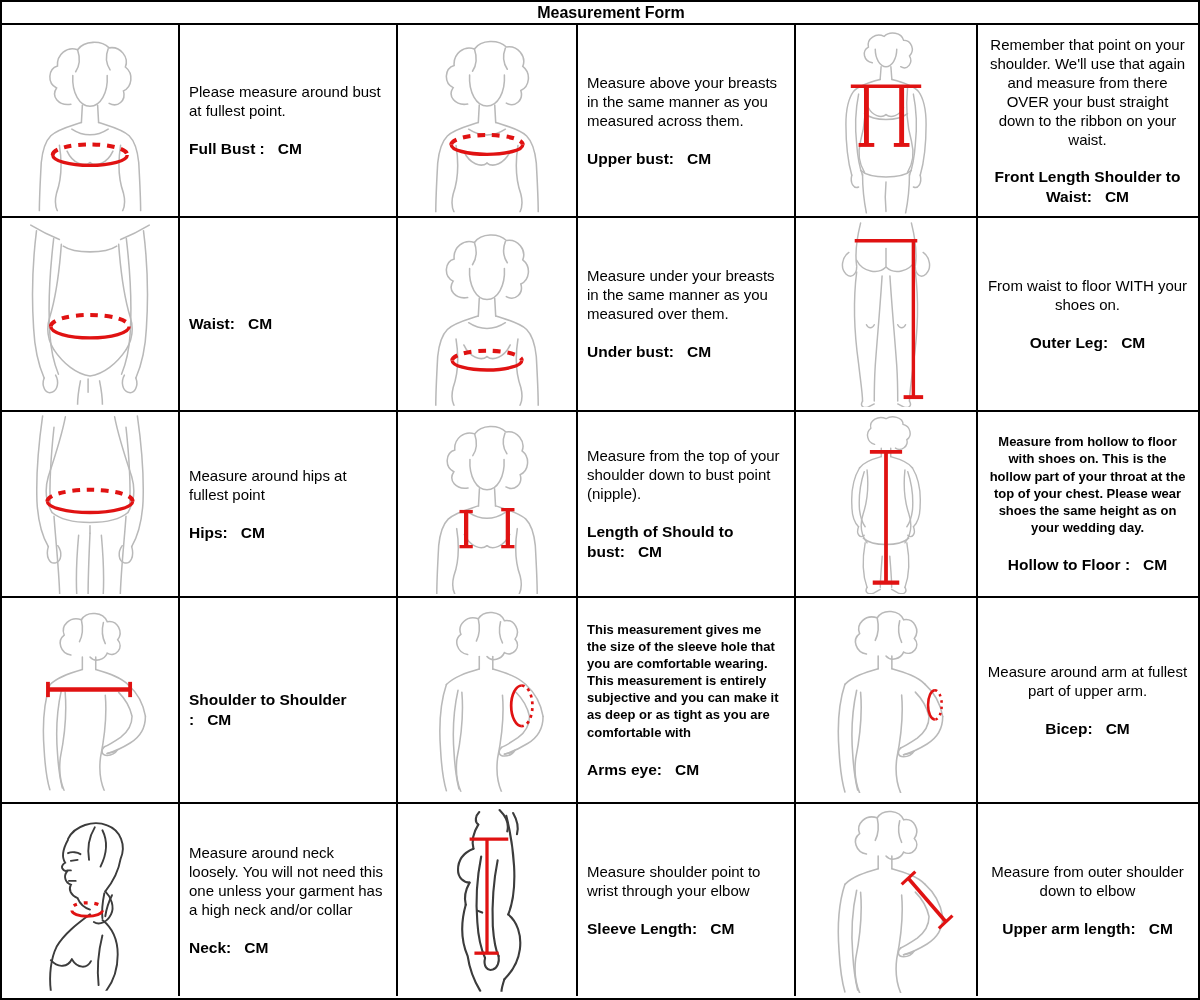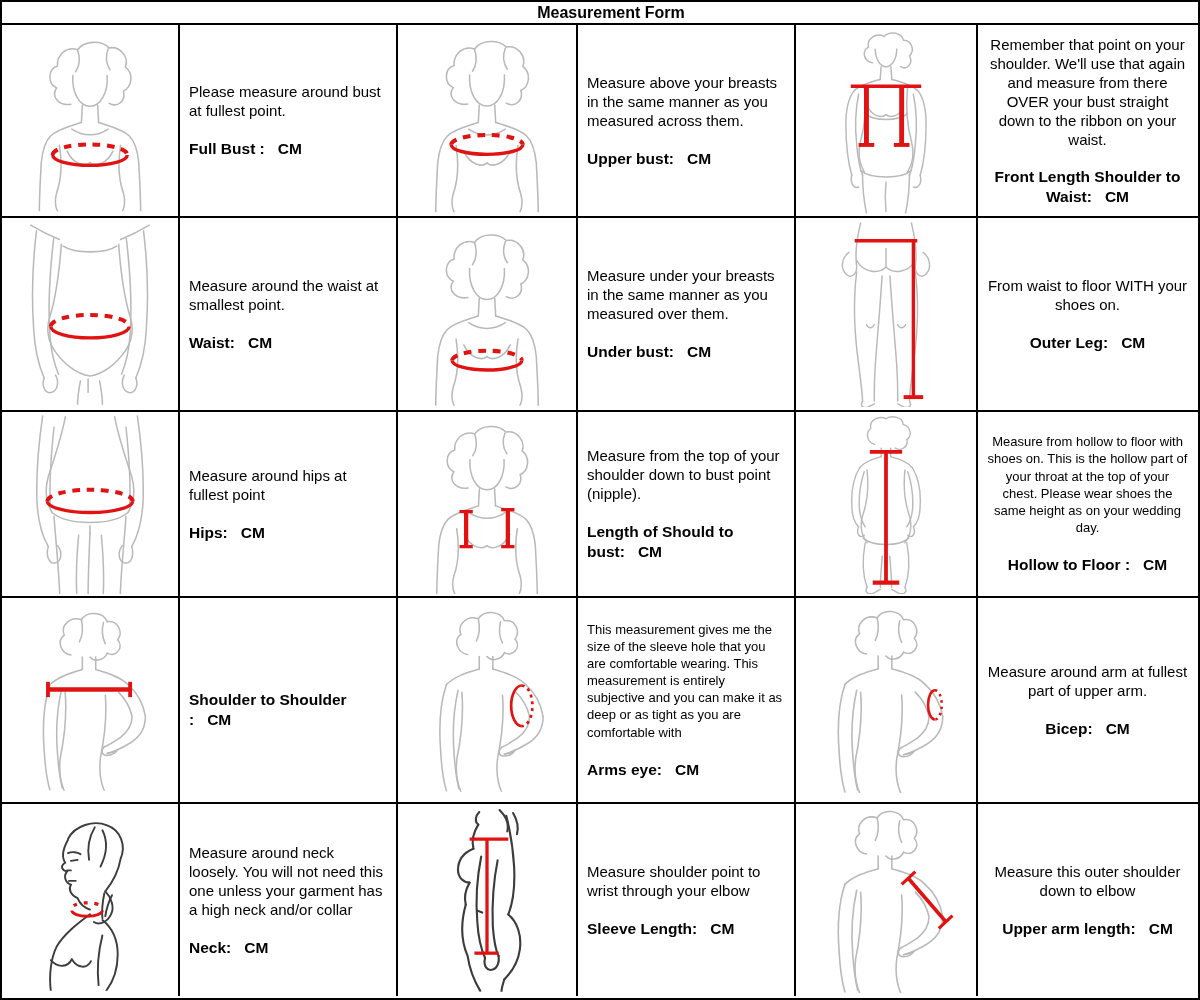--- a/index.html
+++ b/index.html
@@ -14,21 +14,21 @@
           grid-template-rows:193px 194px 186px 206px 192px; }
   .cell { box-sizing:border-box; border-right:2px solid var(--line);
           border-bottom:2px solid var(--line); overflow:hidden; }
   .grid > .cell:nth-child(6n) { border-right:none;text-align:center; }
   .grid > .cell:nth-last-child(-n+6) { border-bottom:none; }
   .cell.fig { display:flex; align-items:center; justify-content:center; padding:2px; }
   .cell.fig svg { width:100%; height:100%; display:block; }
   .cell.txt { display:flex; flex-direction:column; justify-content:center;
               padding:6px 10px 6px 9px; font-size:15px; line-height:1.27; }
   .desc { margin:0; }
-  .desc.small { font-size:13px; line-height:1.32; }
+  .desc.small { font-size:13px; line-height:1.32;font-weight:bold; }
   .label { margin:19px 0 0 0; font-weight:bold; font-size:15.5px; }
   .cell.txt.tight .label { margin-top:18px; }
   .unit { margin-left:13px; }
   .body { color:var(--sketch); }
   .body.dark { color:var(--sketch-dark); }
   .mark { color:var(--accent); stroke:currentColor; fill:none; }
 </style>
 </head>
 <body>
 
@@ -267,21 +267,20 @@
     <div class="cell fig">
       <svg viewBox="0 0 180 190" aria-label="waist-figure">
         <use href="#sym-torso-front" class="body"></use>
         <g class="mark">
             <path d="M49,108 A41,12 0 0 0 131,108" stroke-width="3.5"></path>
             <path d="M49,108 A41,12 0 0 1 131,108" stroke-width="4.2" stroke-dasharray="8 7"></path>
           </g>
       </svg>
     </div>
     <div class="cell txt">
-      <p class="desc">Measure around the waist at smallest point.</p>
       <p class="label"><span>Waist:</span><span class="unit">CM</span></p>
     </div>
     <div class="cell fig">
       <svg viewBox="0 0 180 190" aria-label="under-bust-figure">
         <use href="#sym-woman-front" class="body"></use>
         <g class="mark">
             <path d="M54,143 A36,10 0 0 0 126,143" stroke-width="3.5"></path>
             <path d="M54,143 A36,10 0 0 1 126,143" stroke-width="4.2" stroke-dasharray="8 7"></path>
           </g>
       </svg>
@@ -421,18 +420,18 @@
       <svg viewBox="0 0 180 190" aria-label="upper-arm-length-figure">
         <use href="#sym-back-akimbo" class="body"></use>
         <g class="mark">
             <path d="M113,73 L151,117" stroke-width="3.6"></path>
             <path d="M106,79 L120,66" stroke-width="3.2"></path>
             <path d="M144,124 L158,111" stroke-width="3.2"></path>
           </g>
       </svg>
     </div>
     <div class="cell txt">
-      <p class="desc">Measure this outer shoulder down to elbow</p>
+      <p class="desc">Measure from outer shoulder down to elbow</p>
       <p class="label"><span>Upper arm length:</span><span class="unit">CM</span></p>
     </div>
 
   </div>
 </div>
 
 </body></html>

